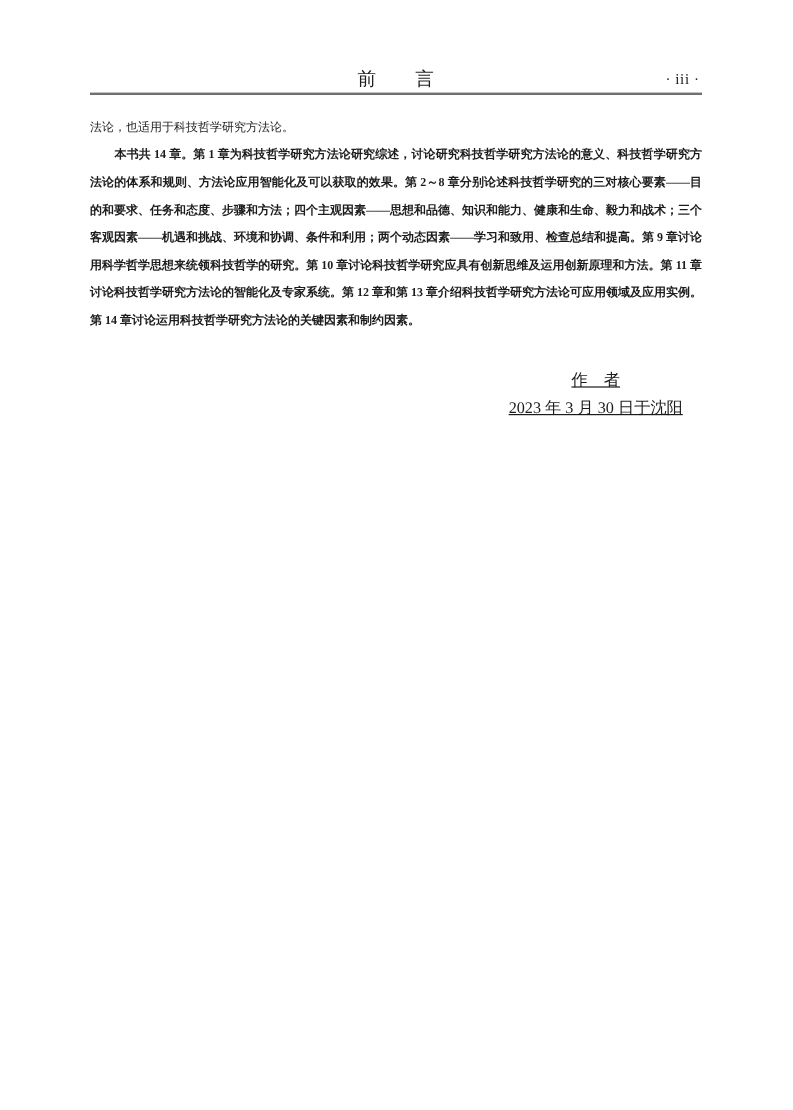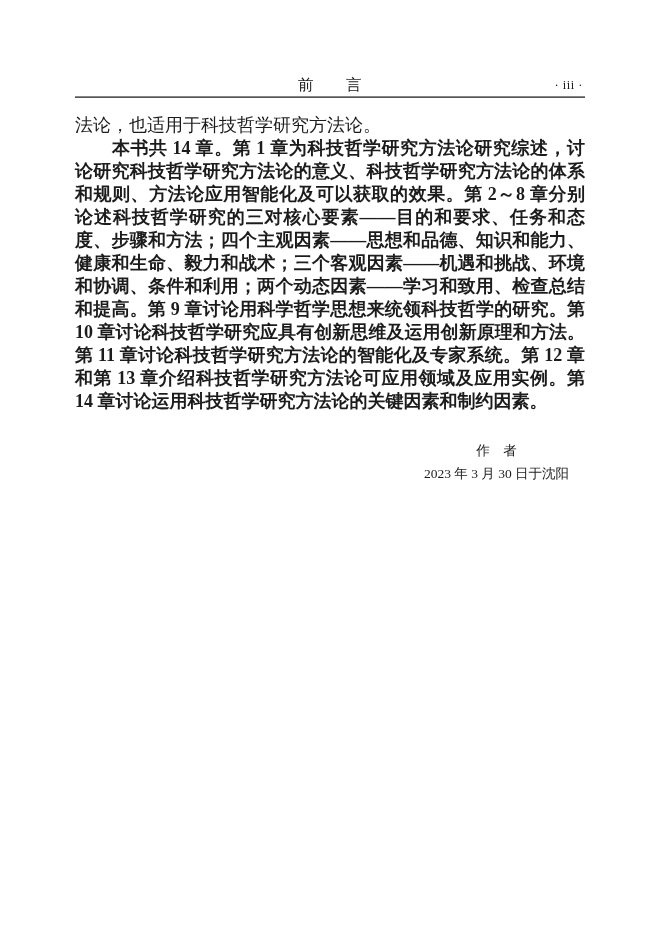--- a/index.html
+++ b/index.html
@@ -21,21 +21,21 @@
     overflow: hidden;
   }
   .content {
     position: absolute;
     left: 75px;
     top: 0;
     width: 510px;
   }
   .header-row {
     position: relative;
-    margin-top: 75px;
+    margin-top: 56px;
     height: 19px;
   }
   .header-title {
     position: absolute;
     left: 0;
     right: 0;
     top: 0;
     text-align: center;
     font-size: 15.5px;
     letter-spacing: 0.5px;
@@ -48,21 +48,21 @@
     font-size: 12.5px;
     letter-spacing: 0.5px;
   }
   .header-rule {
     height: 2px;
     margin-top: 2px;
     background: linear-gradient(#a0a0a0, #3c3c3c);
   }
   .body-text {
     margin-top: 16px;
-    font-size: 18px;
+    font-size: 10px;
     line-height: 23px;
     text-align: justify;
     text-justify: inter-ideograph;
   }
   .para {
     margin: 0;
   }
   .para.indent {
     text-indent: 2.05em;
     font-weight: bold;
@@ -70,20 +70,21 @@
   .signature {
     margin-top: 26px;
     display: flex;
     justify-content: flex-end;
     padding-right: 16px;
   }
   .signature-inner {
     text-align: center;
     font-size: 13.5px;
     line-height: 23px;
+    text-decoration: underline;
   }
   .signature-author {
     white-space: pre;
   }
 </style>
 </head>
 <body>
 
 <div class="page">
   <div class="content">

